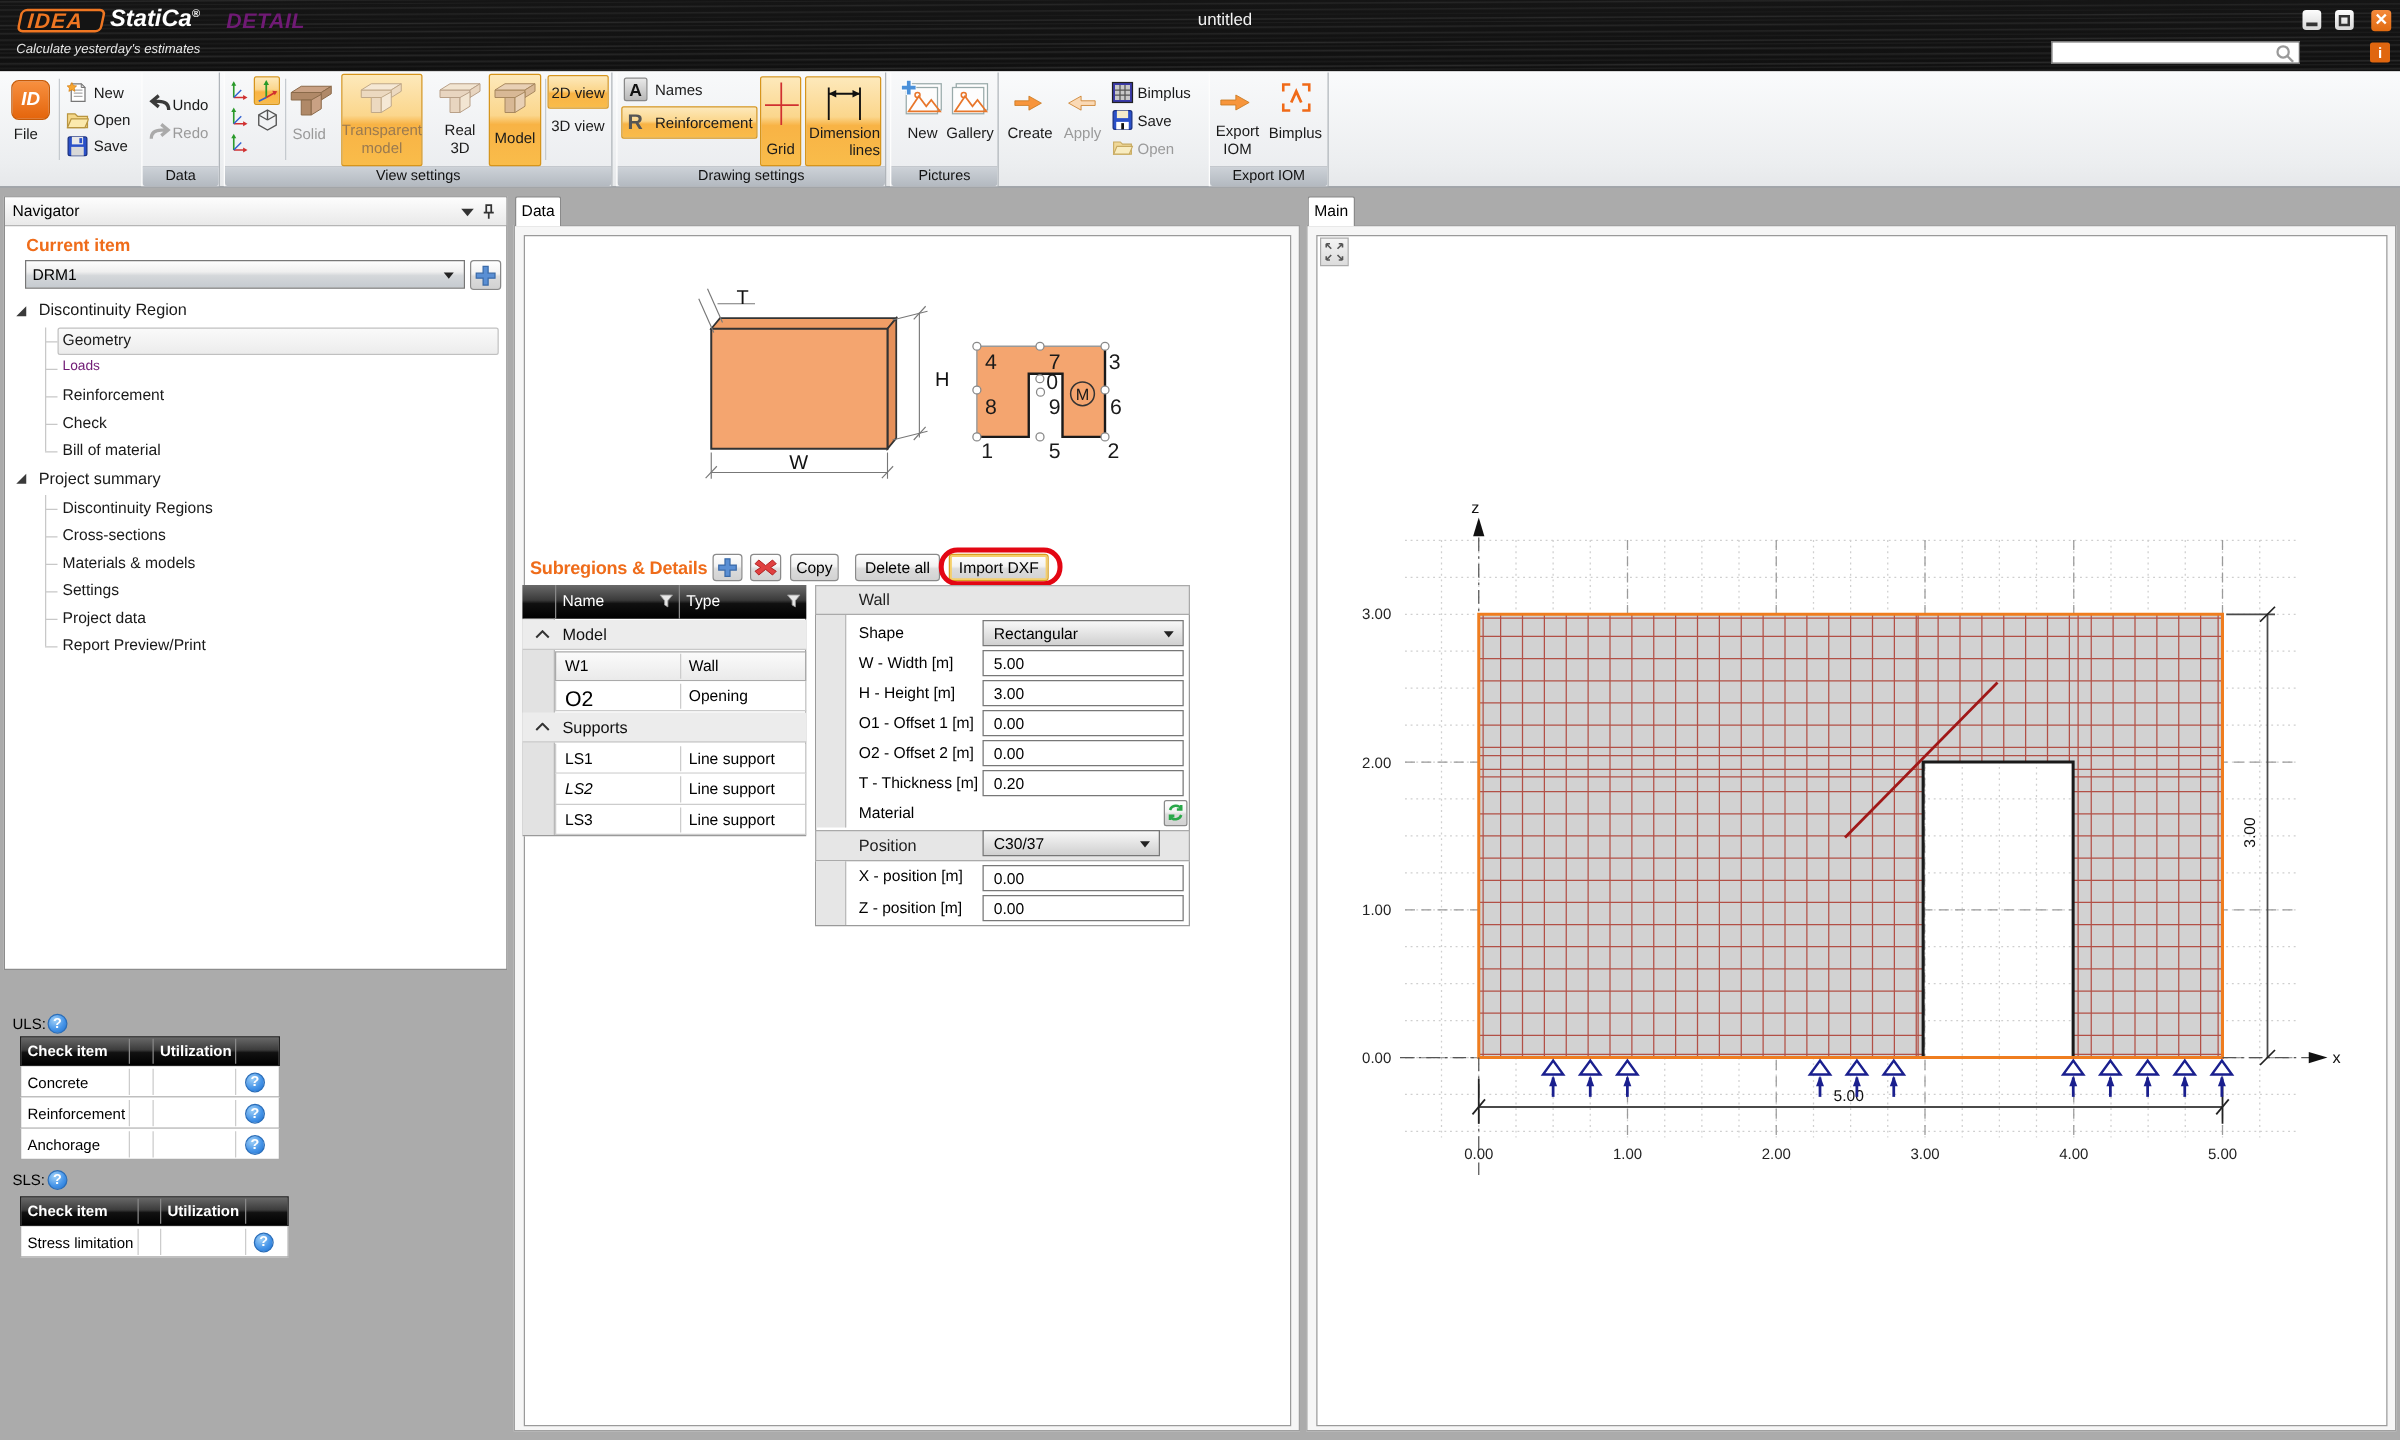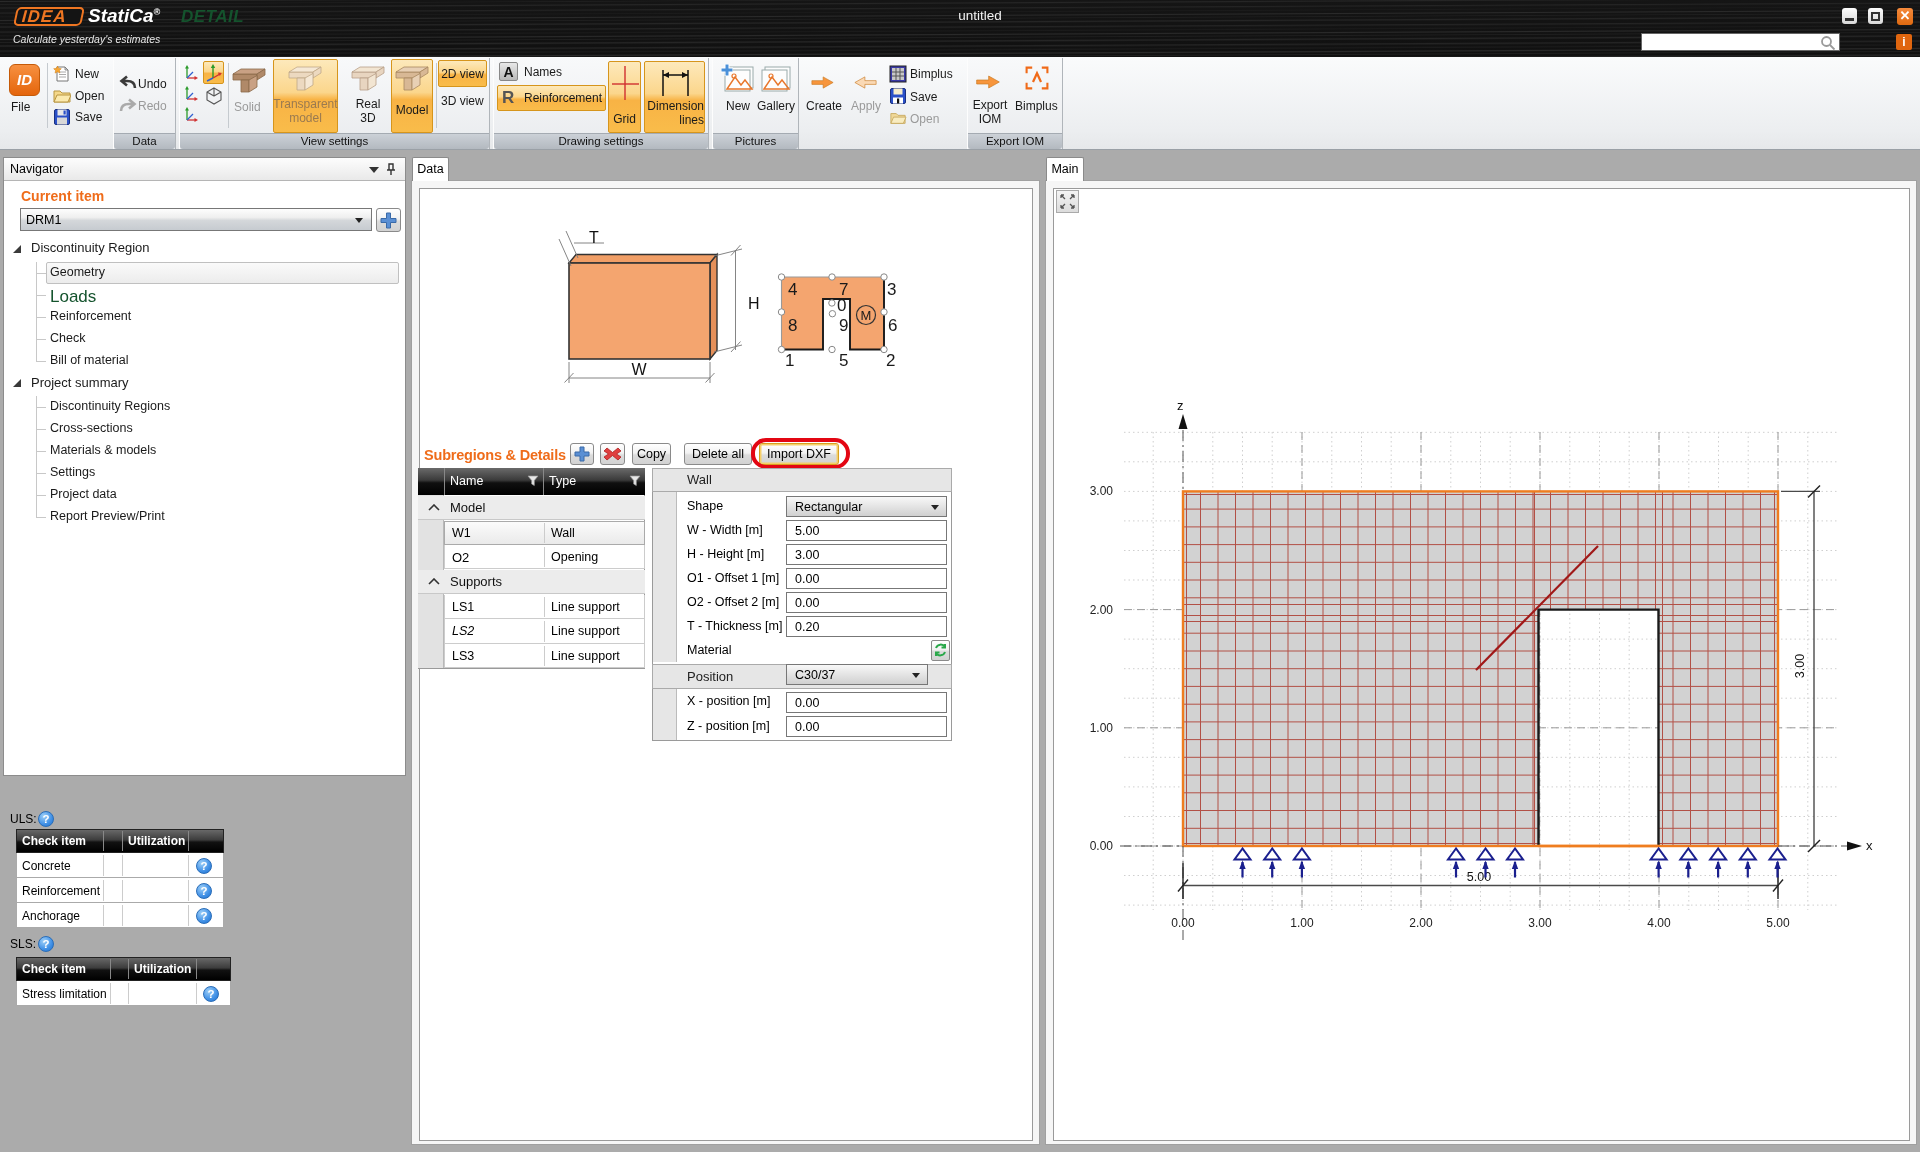--- a/index.html
+++ b/index.html
@@ -17,21 +17,21 @@
 </style></head><body>
 <div id="app">
 
 <div class="abs" style="left:0;top:0;width:1920px;height:57px;background:
 repeating-linear-gradient(179.7deg,#090909 0px,#2a2a2a 1.5px,#0b0b0b 3px,#1f1f1f 4.5px,#060606 6px,#262626 8px,#111 9.5px,#030303 11px,#242424 13px,#0e0e0e 15px,#1b1b1b 17px,#050505 19px),
 linear-gradient(180deg,#151515,#101010);background-blend-mode:lighten;"></div>
 
 <div class="abs" style="left:15px;top:7px;width:68px;height:19px;border:2.5px solid #ef7622;border-radius:5px;transform:skewX(-12deg);background:#141414;"></div>
 <div class="abs" style="left:22px;top:7px;width:60px;height:18px;color:#ef7622;font-weight:bold;font-style:italic;font-size:17px;letter-spacing:1px;transform:skewX(-4deg);">IDEA</div>
 <div class="abs" style="left:88px;top:5px;color:#fff;font-style:italic;font-weight:bold;font-size:19px;">StatiCa<span style="font-size:9px;vertical-align:super;">®</span></div>
-<div class="abs" style="left:181px;top:7px;color:#14532d;font-style:italic;font-weight:bold;font-size:17px;letter-spacing:0.5px;">DETAIL</div>
+<div class="abs" style="left:181px;top:7px;color:#701a75;font-style:italic;font-weight:bold;font-size:17px;letter-spacing:0.5px;">DETAIL</div>
 <div class="abs" style="left:13px;top:33px;color:#e8e8e8;font-style:italic;font-size:10.5px;">Calculate yesterday's estimates</div>
 <div class="abs" style="left:900px;top:8px;width:160px;text-align:center;color:#f2f2f2;font-size:13.5px;">untitled</div>
 
 <div class="abs" style="left:1842px;top:8px;width:15px;height:16px;background:linear-gradient(180deg,#fdfdfd,#d8d8d8);border-radius:3px;">
       <div style="position:absolute;left:3px;top:10px;width:9px;height:2.5px;background:#333;"></div>
     </div>
 <div class="abs" style="left:1868px;top:8px;width:15px;height:16px;background:linear-gradient(180deg,#fdfdfd,#d8d8d8);border-radius:3px;">
       <div style="position:absolute;left:3px;top:3.5px;width:9px;height:9px;border:2px solid #333;"></div>
     </div>
 <div class="abs" style="left:1897px;top:8px;width:16px;height:17px;background:linear-gradient(180deg,#f58a3c,#e06a10);border-radius:3px;color:#fff;font-weight:bold;font-size:13px;text-align:center;line-height:16px;">✕</div>
@@ -269,21 +269,21 @@
 <div class="abs" style="left:36px;top:262px;width:1px;height:99px;background:#c8c8c8;"></div>
     <div class="abs" style="left:36px;top:396px;width:1px;height:121px;background:#c8c8c8;"></div>
     <svg class="abs" style="left:12px;top:244px;" width="10" height="10" viewBox="0 0 10 10">
       <path d="M9,1 V9 H1 Z" fill="#3a3a3a"></path>
     </svg>
     <div class="abs" style="left:31px;top:240px;font-size:13px;color:#1a1a1a;">Discontinuity Region</div>
     <div class="abs" style="left:36px;top:273px;width:10px;height:1px;background:#c8c8c8;"></div>
     <div class="abs" style="left:46px;top:262px;width:353px;height:22px;background:linear-gradient(180deg,#fafafa,#ececec);border:1px solid #c0c0c0;border-radius:2px;"></div>
     <div class="abs" style="left:50px;top:265px;font-size:12.5px;color:#1a1a1a;">Geometry</div>
     <div class="abs" style="left:36px;top:295px;width:10px;height:1px;background:#c8c8c8;"></div>
-    <div class="abs" style="left:50px;top:287px;font-size:17px;color:#14532d;">Loads</div>
+    <div class="abs" style="left:50px;top:287px;font-size:11px;color:#701a75;">Loads</div>
     <div class="abs" style="left:36px;top:317px;width:10px;height:1px;background:#c8c8c8;"></div>
     <div class="abs" style="left:50px;top:309px;font-size:12.5px;color:#1a1a1a;">Reinforcement</div>
     <div class="abs" style="left:36px;top:339px;width:10px;height:1px;background:#c8c8c8;"></div>
     <div class="abs" style="left:50px;top:331px;font-size:12.5px;color:#1a1a1a;">Check</div>
     <div class="abs" style="left:36px;top:361px;width:10px;height:1px;background:#c8c8c8;"></div>
     <div class="abs" style="left:50px;top:353px;font-size:12.5px;color:#1a1a1a;">Bill of material</div>
     <svg class="abs" style="left:12px;top:378px;" width="10" height="10" viewBox="0 0 10 10">
       <path d="M9,1 V9 H1 Z" fill="#3a3a3a"></path>
     </svg>
     <div class="abs" style="left:31px;top:375px;font-size:13px;color:#1a1a1a;">Project summary</div>
@@ -435,21 +435,21 @@
     <svg class="abs" style="left:428px;top:504px;" width="12" height="8" viewBox="0 0 12 8">
       <path d="M1,6 L6,1 L11,6" fill="none" stroke="#333" stroke-width="1.6"></path>
     </svg>
     <div class="abs" style="left:450px;top:500px;font-size:13px;color:#111;">Model</div>
     <div class="abs" style="left:444px;top:521px;width:201px;height:24px;background:linear-gradient(180deg,#fbfbfb,#eaeaea);border:1px solid #aaa;"></div>
     <div class="abs" style="left:544px;top:523px;width:1px;height:20px;background:#ccc;"></div>
     <div class="abs" style="left:452px;top:526px;font-size:12.5px;">W1</div>
     <div class="abs" style="left:551px;top:526px;font-size:12.5px;">Wall</div>
     <div class="abs" style="left:444px;top:545px;width:201px;height:24px;background:#fff;border:1px solid #ccc;border-top:none;"></div>
     <div class="abs" style="left:544px;top:547px;width:1px;height:20px;background:#ccc;"></div>
-    <div class="abs" style="left:452px;top:550px;font-size:13px;text-align:center;">O2</div>
+    <div class="abs" style="left:452px;top:550px;font-size:17px;text-align:center;">O2</div>
     <div class="abs" style="left:551px;top:550px;font-size:12.5px;">Opening</div>
     <div class="abs" style="left:418px;top:570px;width:227px;height:24px;background:#ececec;border-bottom:1px solid #c8c8c8;"></div>
     <svg class="abs" style="left:428px;top:578px;" width="12" height="8" viewBox="0 0 12 8">
       <path d="M1,6 L6,1 L11,6" fill="none" stroke="#333" stroke-width="1.6"></path>
     </svg>
     <div class="abs" style="left:450px;top:574px;font-size:13px;color:#111;">Supports</div>
     <div class="abs" style="left:444px;top:595px;width:201px;height:24px;background:#fff;border:1px solid #ccc;border-top:none;"></div>
     <div class="abs" style="left:544px;top:597px;width:1px;height:20px;background:#ccc;"></div>
     <div class="abs" style="left:452px;top:600px;font-size:12.5px;">LS1</div>
     <div class="abs" style="left:551px;top:600px;font-size:12.5px;">Line support</div>

